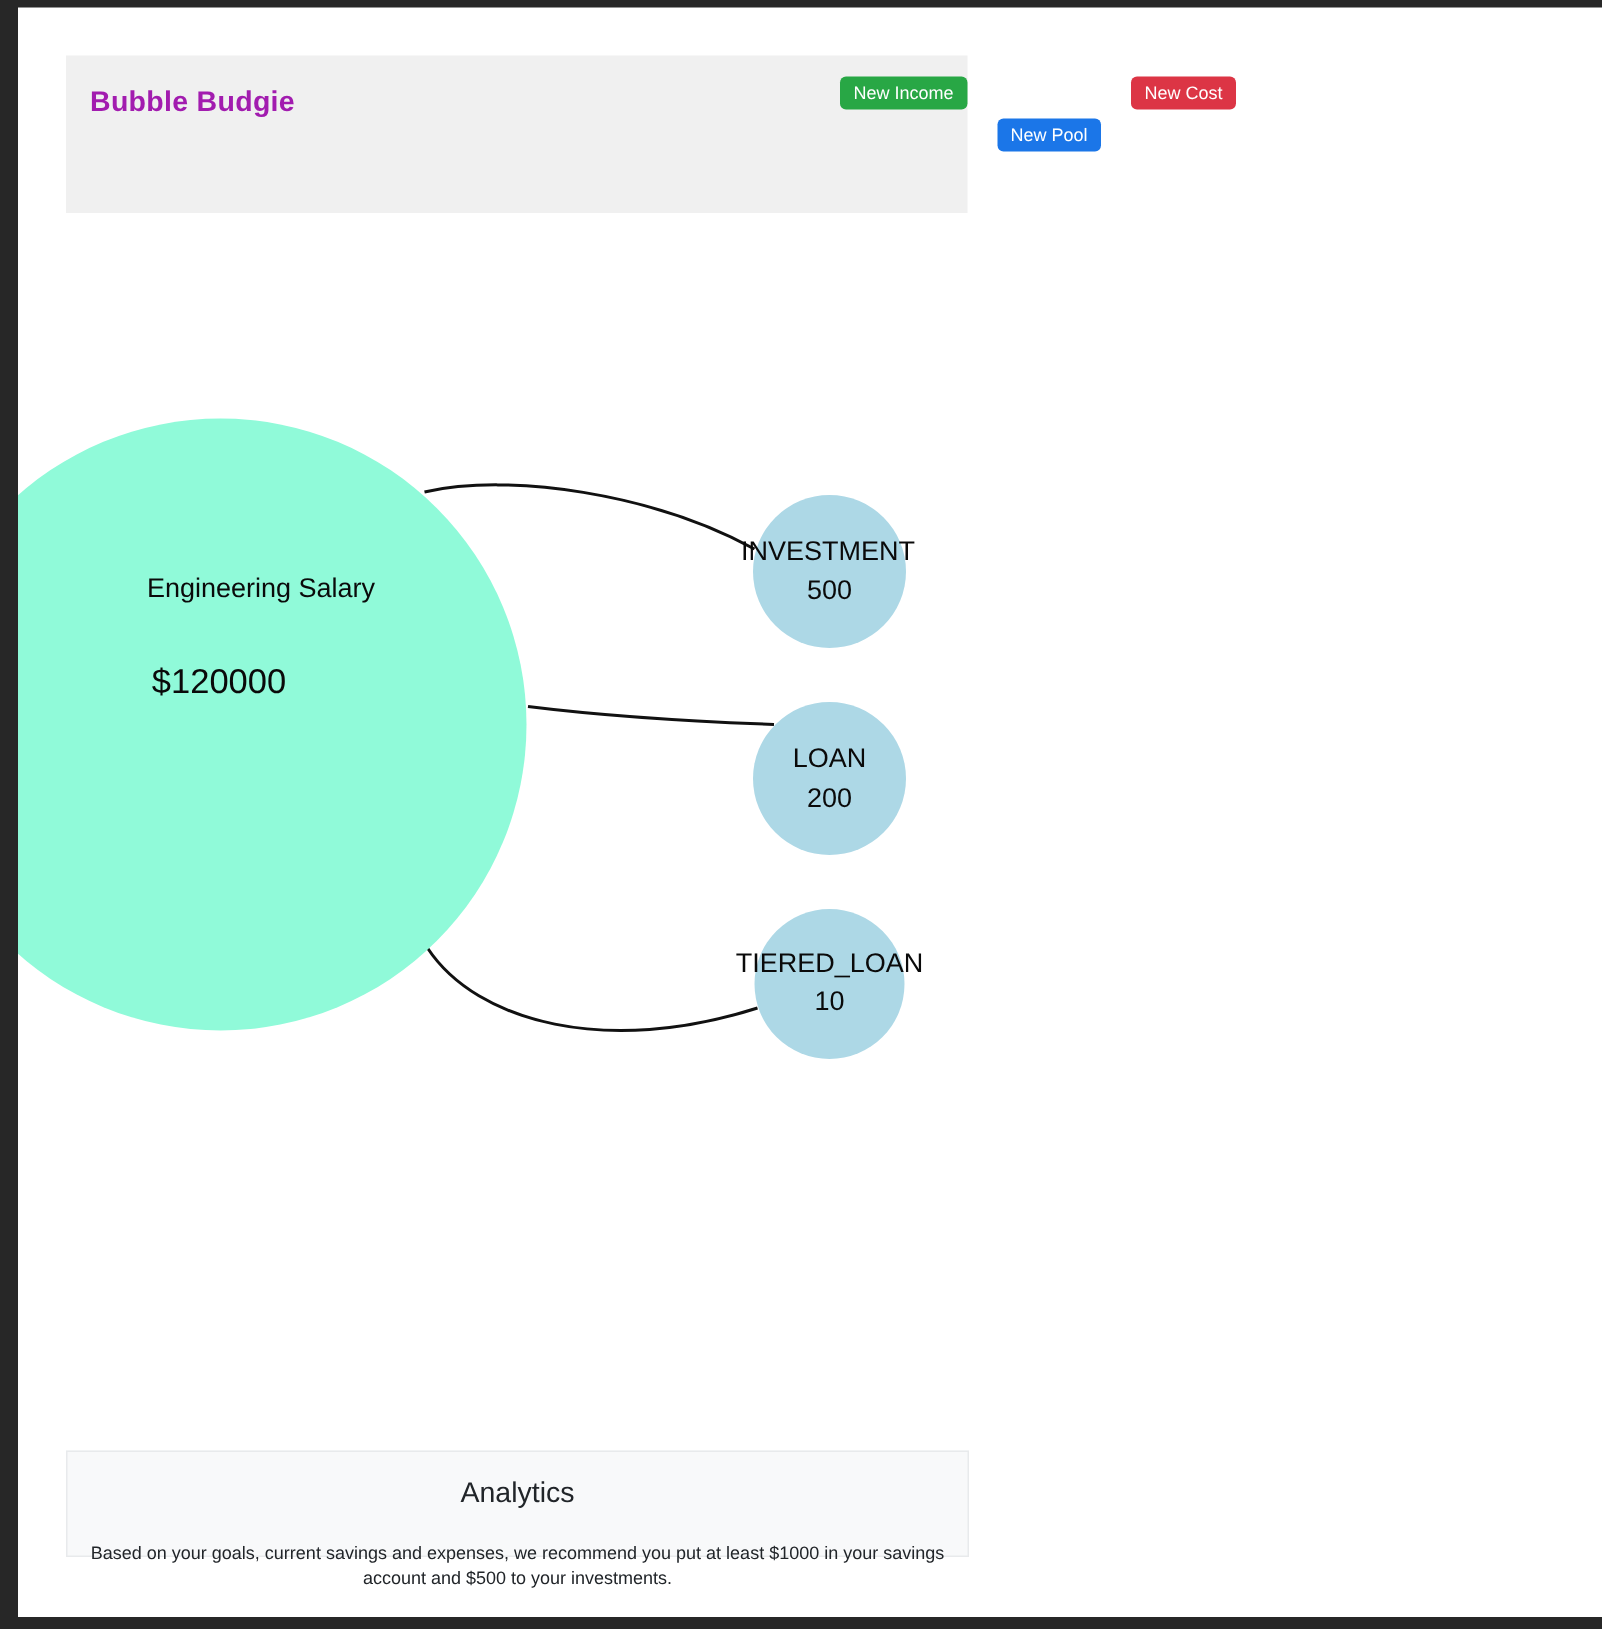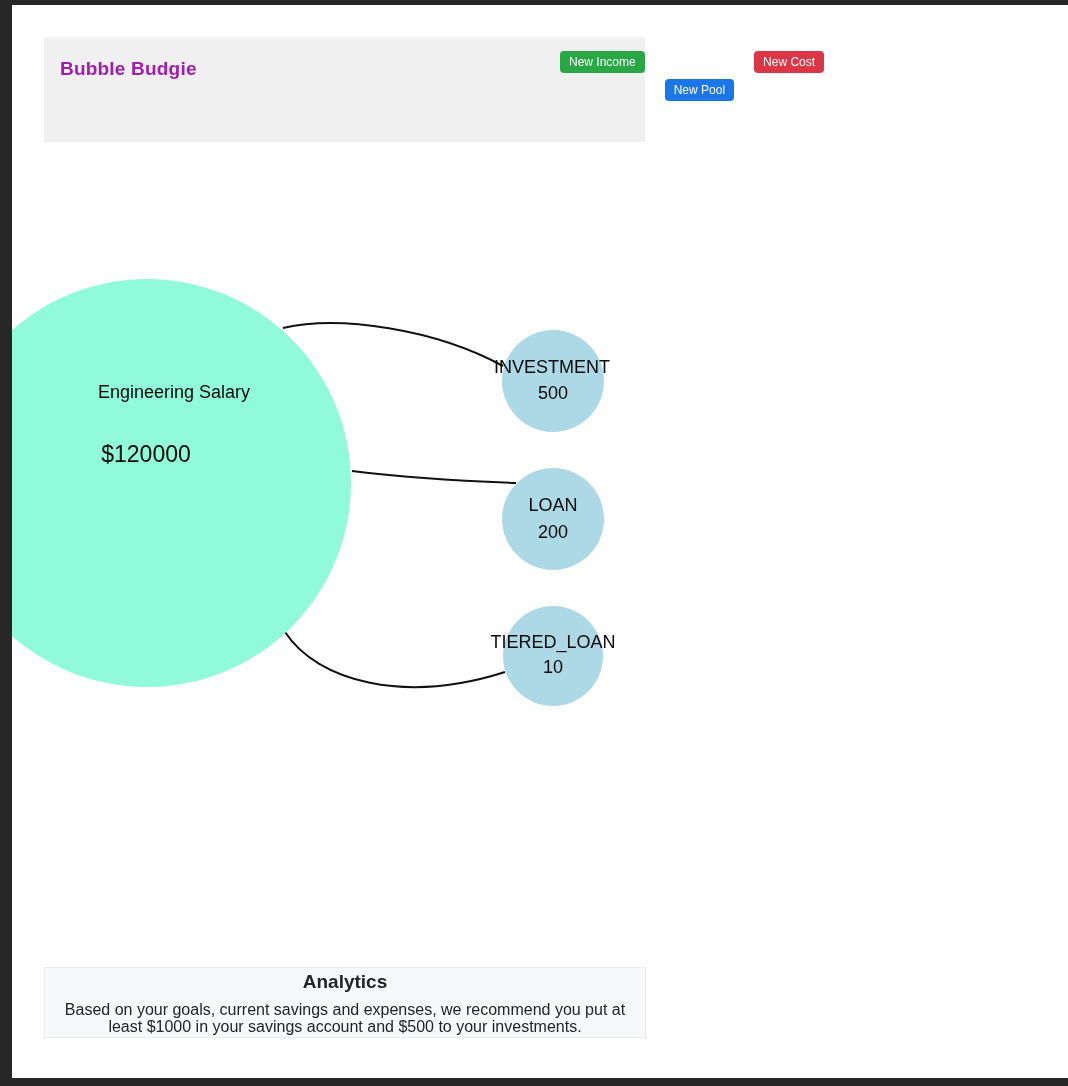--- a/index.html
+++ b/index.html
@@ -59,28 +59,28 @@
   
   .analytics {
     position: absolute; left: 44px; top: 967px;
     width: 602px; height: 71px;
     background: #f8f9fa;
     border: 1px solid #e8eaec;
     z-index: 20;
     text-align: center;
   }
   .analytics-title {
-    margin-top: 3px;
-    font-size: 19px; color: #212529; font-weight: bold;
+    margin-top: 17px;
+    font-size: 19px; color: #212529;
   }
   .analytics-body {
-    margin: 9px auto 0;
+    margin: 20px auto 0;
     padding: 0 8px;
     max-width: 596px;
-    font-size: 16px; line-height: 16.5px; color: #212529;
+    font-size: 12px; line-height: 16.5px; color: #212529;
   }
 </style>
 </head>
 <body>
 
 <div class="screen">
 
   <svg class="graph" viewBox="0 0 1068 1086" xmlns="http://www.w3.org/2000/svg">
 
     <path class="link" d="M283,328 C340,315 435,329 503,366"></path>

